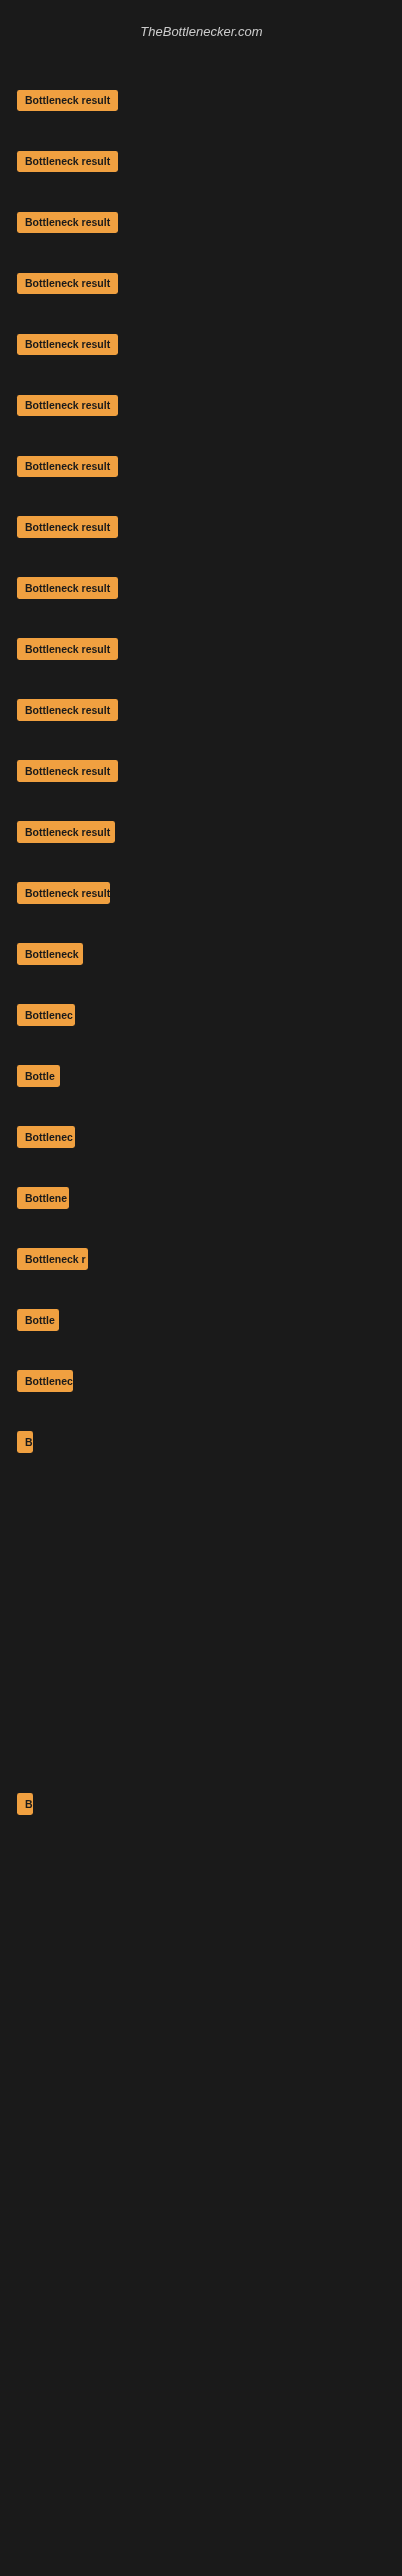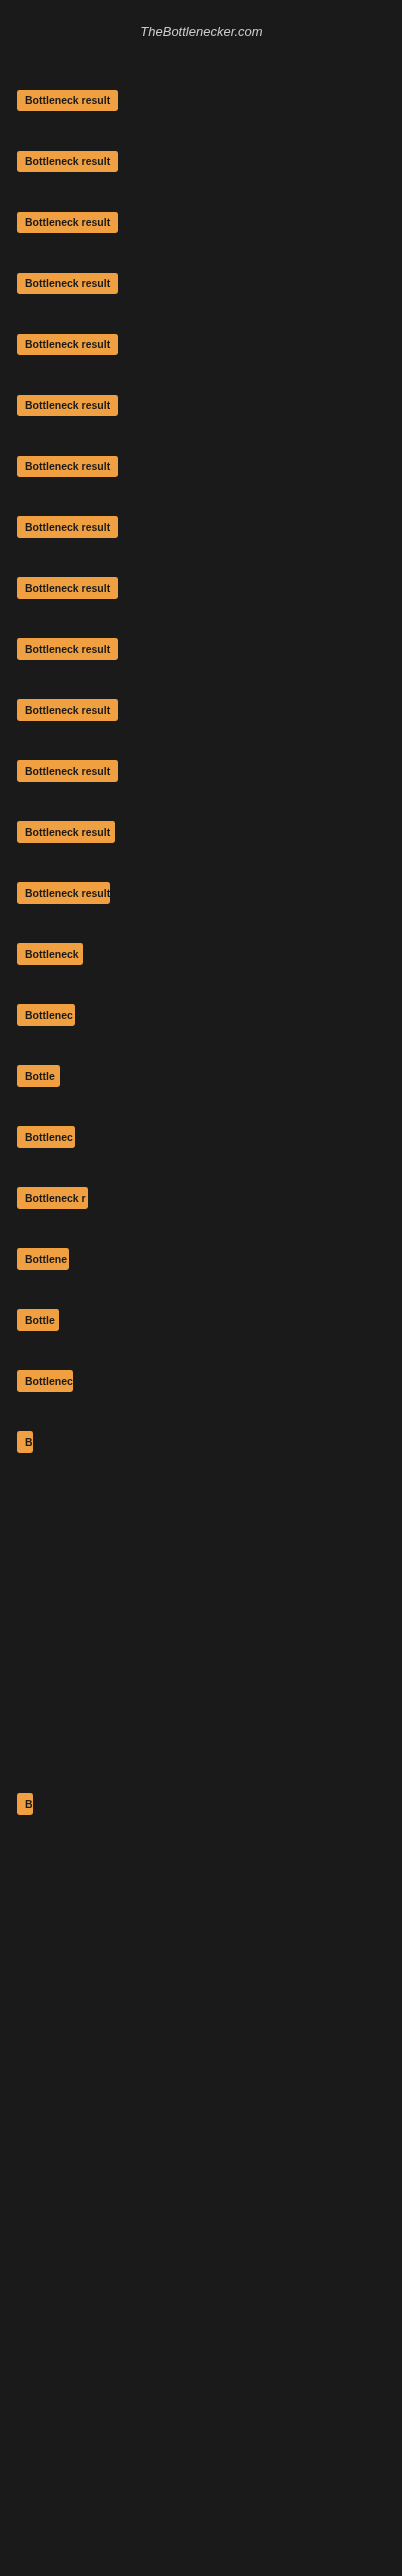--- a/index.html
+++ b/index.html
@@ -56,22 +56,22 @@
       <div class="bottleneck-item"><span class="bottleneck-badge" style="max-width: 106px;">Bottleneck result</span></div>
       <div class="bottleneck-item"><span class="bottleneck-badge" style="max-width: 106px;">Bottleneck result</span></div>
       <div class="bottleneck-item"><span class="bottleneck-badge" style="max-width: 105px;">Bottleneck result</span></div>
       <div class="bottleneck-item"><span class="bottleneck-badge" style="max-width: 103px;">Bottleneck result</span></div>
       <div class="bottleneck-item"><span class="bottleneck-badge" style="max-width: 98px;">Bottleneck result</span></div>
       <div class="bottleneck-item"><span class="bottleneck-badge" style="max-width: 93px;">Bottleneck result</span></div>
       <div class="bottleneck-item"><span class="bottleneck-badge" style="max-width: 66px;">Bottleneck</span></div>
       <div class="bottleneck-item"><span class="bottleneck-badge" style="max-width: 58px;">Bottlenec</span></div>
       <div class="bottleneck-item"><span class="bottleneck-badge" style="max-width: 43px;">Bottle</span></div>
       <div class="bottleneck-item"><span class="bottleneck-badge" style="max-width: 58px;">Bottlenec</span></div>
+      <div class="bottleneck-item"><span class="bottleneck-badge" style="max-width: 52px;">Bottlene</span></div>
       <div class="bottleneck-item"><span class="bottleneck-badge" style="max-width: 71px;">Bottleneck r</span></div>
-      <div class="bottleneck-item"><span class="bottleneck-badge" style="max-width: 52px;">Bottlene</span></div>
       <div class="bottleneck-item"><span class="bottleneck-badge" style="max-width: 42px;">Bottle</span></div>
       <div class="bottleneck-item"><span class="bottleneck-badge" style="max-width: 56px;">Bottlenec</span></div>
       <div class="bottleneck-item"><span class="bottleneck-badge" style="max-width: 14.5px;">B</span></div>
       <div style="height: 71px;"></div>
       <div style="height: 71px;"></div>
       <div style="height: 71px;"></div>
       <div style="height: 71px;"></div>
       <div class="bottleneck-item"><span class="bottleneck-badge" style="max-width: 14.5px;">B</span></div>
       <div style="height: 71px;"></div>
       <div style="height: 71px;"></div>

